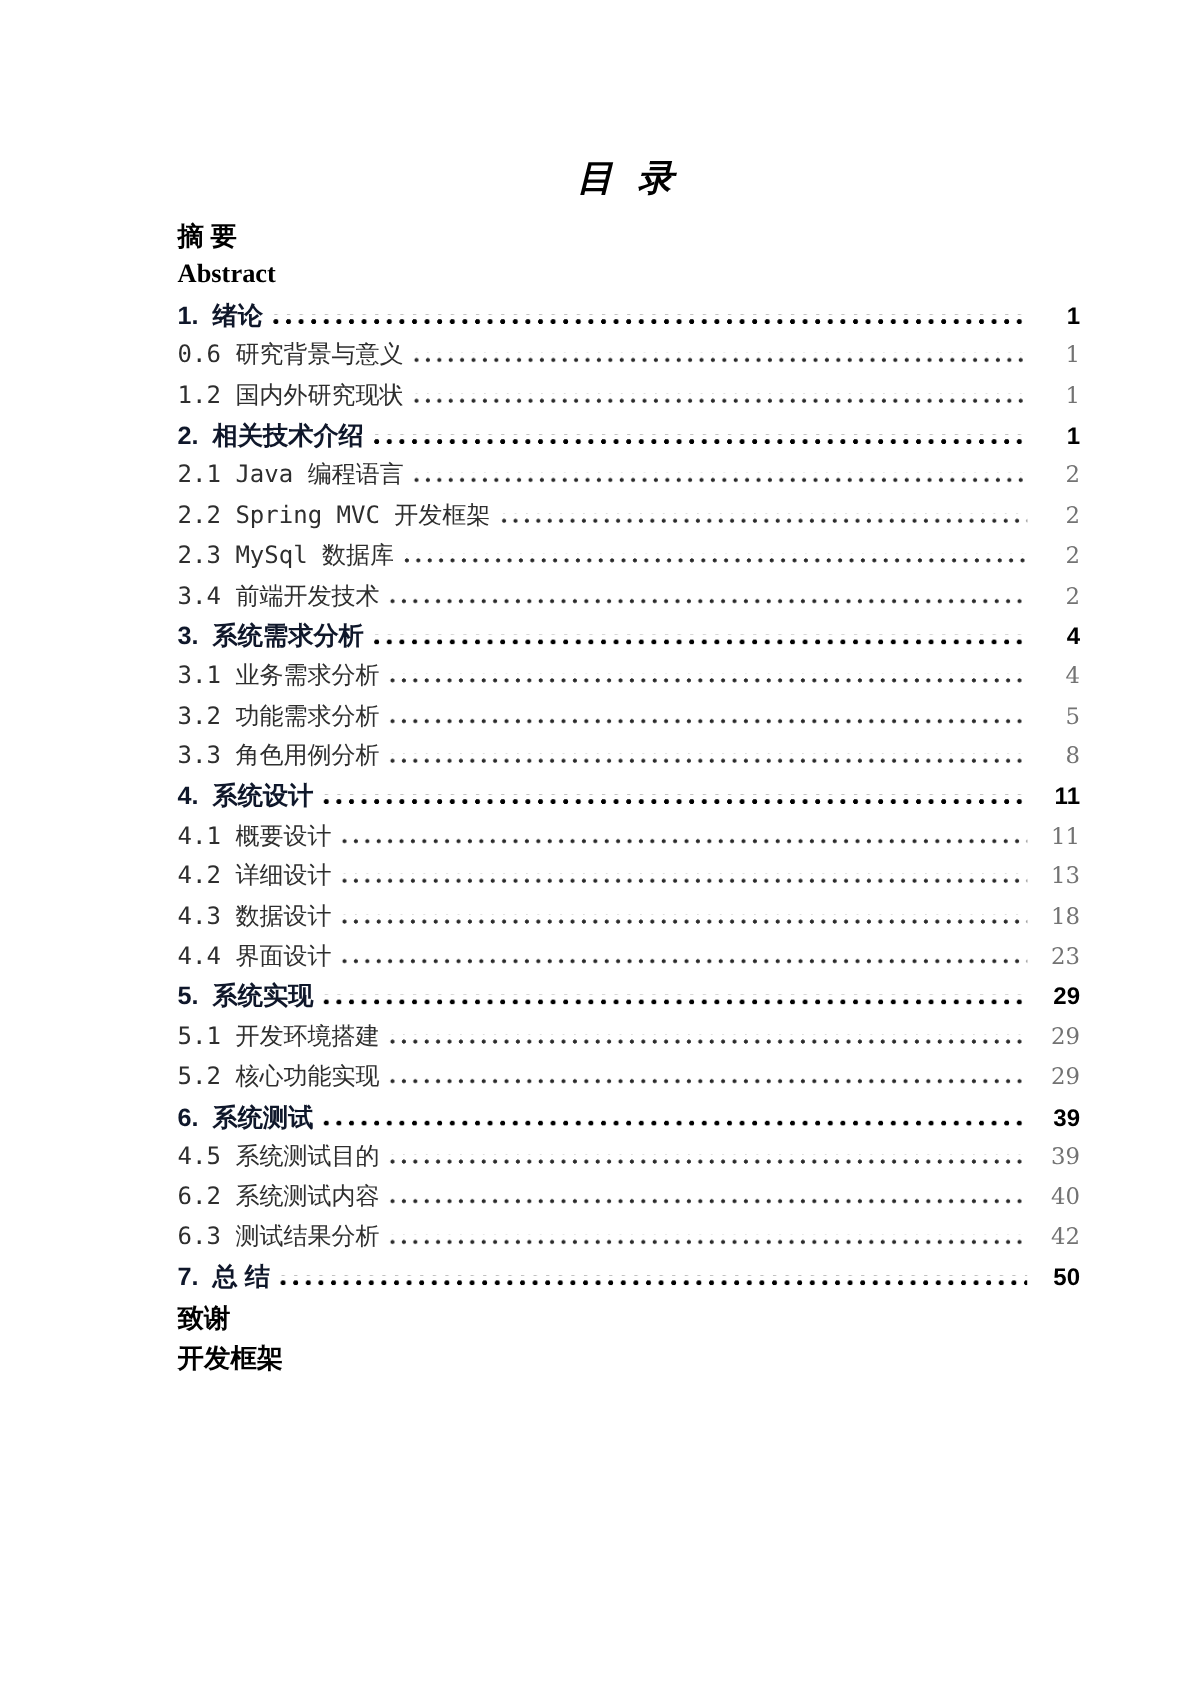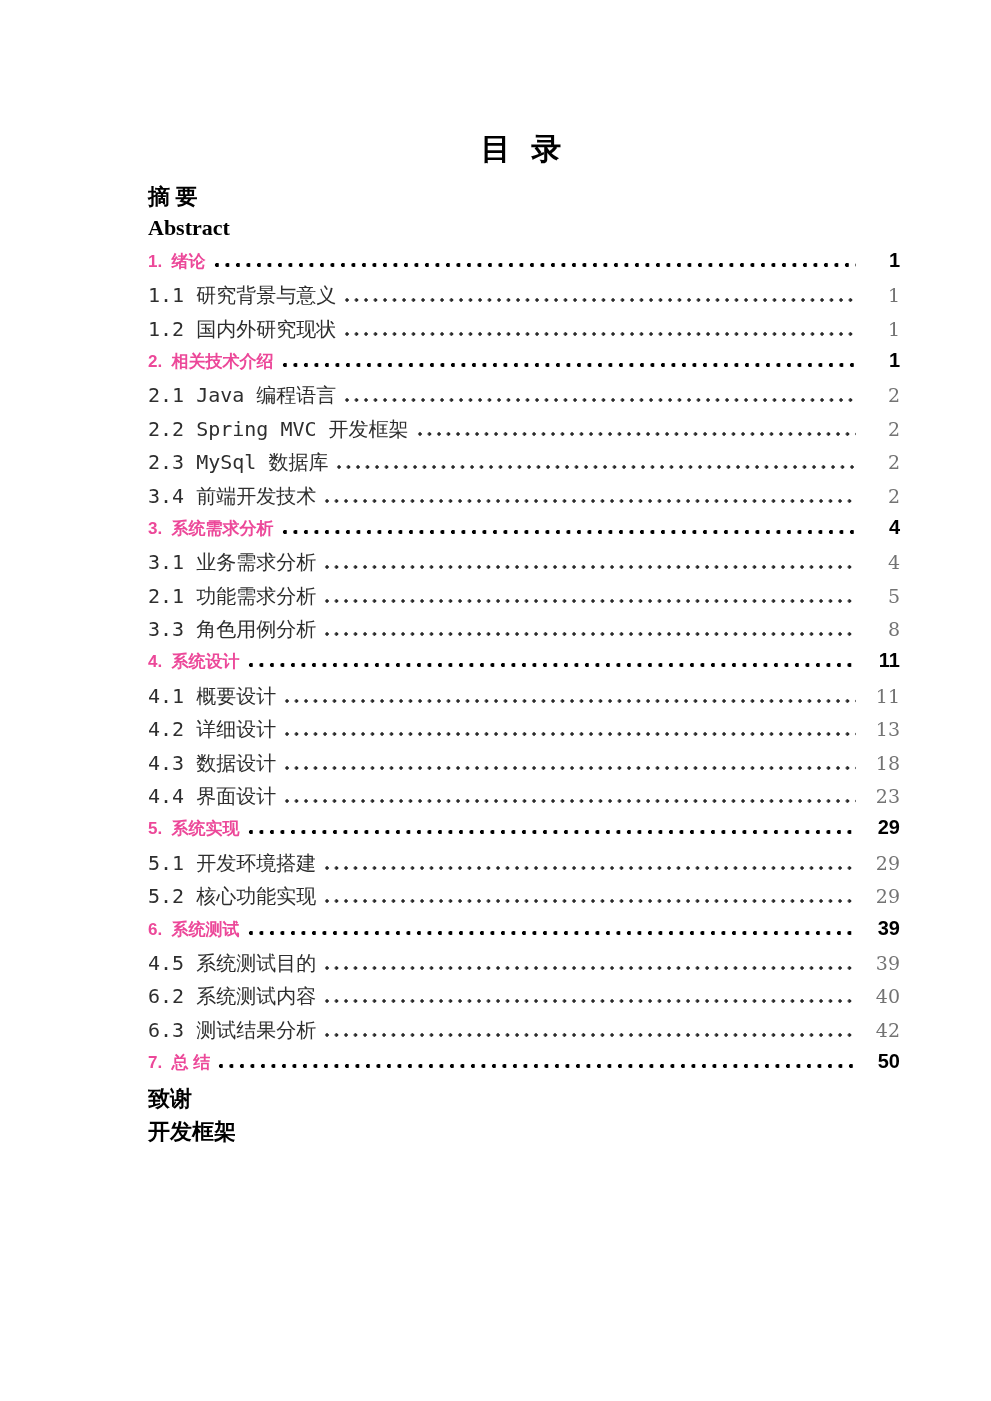--- a/index.html
+++ b/index.html
@@ -20,20 +20,21 @@
   }
   .doc-title {
     text-align: center;
     font-size: 30px;
     font-weight: bold;
     letter-spacing: 6px;
     line-height: 42px;
     margin: 0 0 12px 0;
     white-space: pre;
     color: #000;
+    font-style: italic;
   }
   .toc-list {
     display: block;
   }
   .row {
     display: flex;
     align-items: baseline;
     height: 33.4px;
     box-sizing: border-box;
   }
@@ -59,22 +60,22 @@
   .row.front .label, .row.back .label {
     font-family: "Liberation Serif", "Liberation Sans", serif;
     font-weight: bold;
     font-size: 22px;
     color: #000;
     text-align: center;
   }
   
   .row.chapter .label {
     font-weight: bold;
-    font-size: 17px;
-    color: #ec4899;
+    font-size: 21px;
+    color: #0f172a;
   }
   .row.chapter .leader {
     background-image: radial-gradient(circle at 3px 6px, #000000 1.9px, transparent 2.3px);
     background-size: 10.5px 8px;
   }
   .row.chapter .page {
     font-weight: bold;
     font-size: 20px;
     color: #000;
   }
@@ -104,21 +105,21 @@
       <div class="row front">
     <span class="label">Abstract</span>
 
   </div>
       <div class="row chapter">
     <span class="label">1.  绪论</span>
     <span class="leader"></span>
     <span class="page">1</span>
   </div>
       <div class="row section">
-    <span class="label">1.1 研究背景与意义</span>
+    <span class="label">0.6 研究背景与意义</span>
     <span class="leader"></span>
     <span class="page">1</span>
   </div>
       <div class="row section">
     <span class="label">1.2 国内外研究现状</span>
     <span class="leader"></span>
     <span class="page">1</span>
   </div>
       <div class="row chapter">
     <span class="label">2.  相关技术介绍</span>
@@ -149,21 +150,21 @@
     <span class="label">3.  系统需求分析</span>
     <span class="leader"></span>
     <span class="page">4</span>
   </div>
       <div class="row section">
     <span class="label">3.1 业务需求分析</span>
     <span class="leader"></span>
     <span class="page">4</span>
   </div>
       <div class="row section">
-    <span class="label">2.1 功能需求分析</span>
+    <span class="label">3.2 功能需求分析</span>
     <span class="leader"></span>
     <span class="page">5</span>
   </div>
       <div class="row section">
     <span class="label">3.3 角色用例分析</span>
     <span class="leader"></span>
     <span class="page">8</span>
   </div>
       <div class="row chapter">
     <span class="label">4.  系统设计</span>

